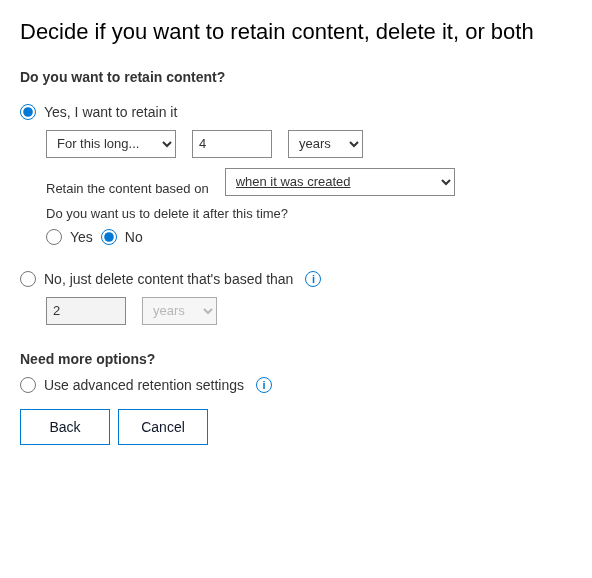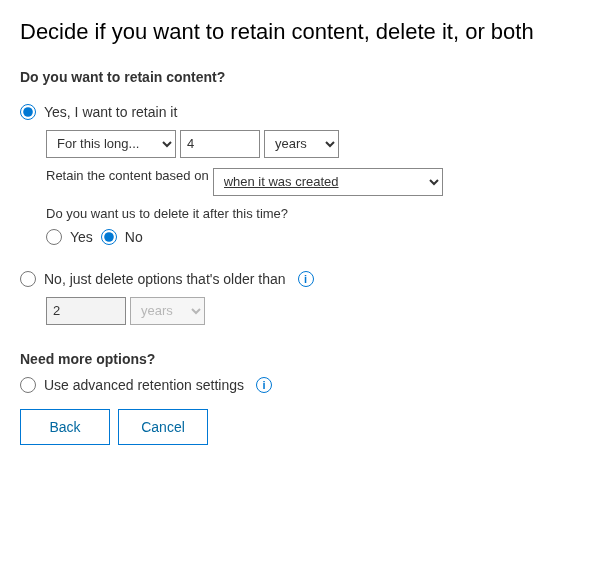--- a/index.html
+++ b/index.html
@@ -38,22 +38,22 @@
       accent-color: #0078d4;
       width: 16px;
       height: 16px;
       cursor: pointer;
     }
     .indent {
       margin-left: 26px;
     }
     .inline-row {
       display: flex;
-      align-items: flex-start;
-      gap: 4px;
+      align-items: flex-end;
+      gap: 16px;
       margin-bottom: 10px;
     }
     select {
       border: 1px solid #888;
       background: #fff;
       padding: 4px 6px;
       font-size: 13px;
       height: 28px;
       color: #333;
       cursor: pointer;
@@ -127,21 +127,21 @@
     .btn {
       height: 36px;
       padding: 0 20px;
       font-size: 14px;
       border: 1px solid #0078d4;
       cursor: pointer;
       min-width: 90px;
     }
     .btn-secondary {
       background: #fff;
-      color: #0369a1;
+      color: #0f172a;
     }
     .btn-primary {
       background: #0078d4;
       color: #fff;
       border-color: #0078d4;
     }
   </style>
 </head>
 <body>
 
@@ -184,21 +184,21 @@
     <label for="delete-yes">Yes</label>
     <input type="radio" name="delete-after" id="delete-no" checked="" style="">
     <label for="delete-no">No</label>
   </div>
 </div>
 
 <div class="section-separator"></div>
 
 <div class="radio-row">
   <input type="radio" name="retain" id="retain-no" style="">
-  <label for="retain-no">No, just delete options that's older than</label>
+  <label for="retain-no">No, just delete content that's based than</label>
   <span class="info-icon">i</span>
 </div>
 
 <div class="indent">
   <div class="inline-row">
     <input type="text" class="duration-input disabled-input" value="2" disabled="" style="">
     <select class="years-select disabled-select" disabled="">
       <option selected="">years</option>
       <option>months</option>
       <option>days</option>

